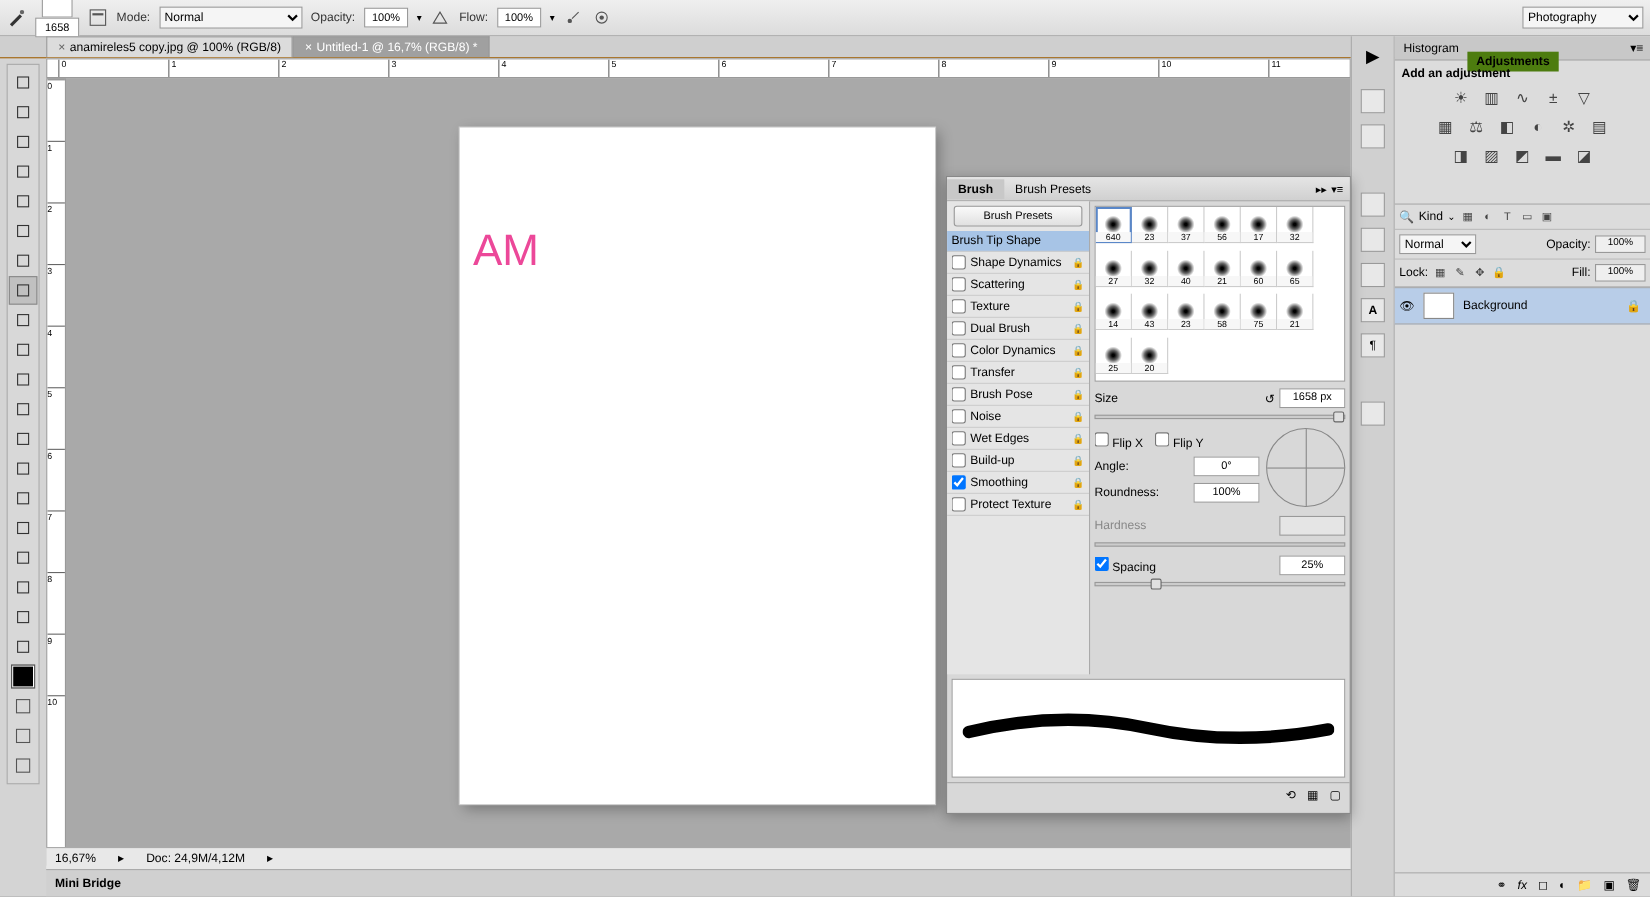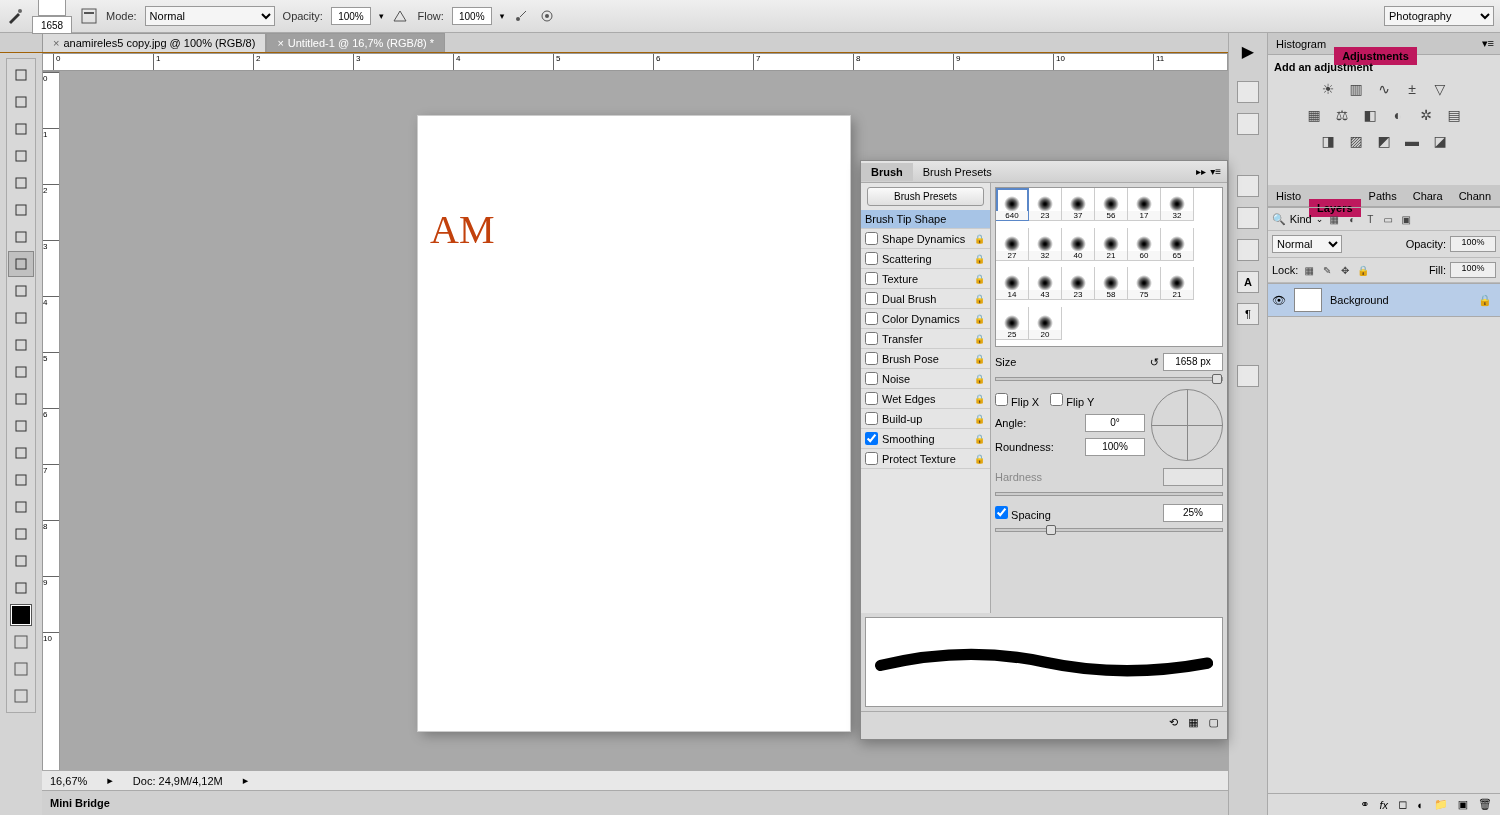--- a/index.html
+++ b/index.html
@@ -23,21 +23,21 @@
 .ruler-v .tick { position: absolute; left: 0; border-top: 1px solid #666; width: 18px; font-size: 8px; padding-top: 1px; }
 .toolbox { position: absolute; left: 6px; top: 58px; width: 30px; background: #d8d8d8; border: 1px solid #aaa; padding: 2px 0; }
 .toolbox .tool { width: 26px; height: 26px; margin: 1px auto; display: flex; align-items: center; justify-content: center; border: 1px solid transparent; }
 .toolbox .tool.sel { background: #c0c0c0; border: 1px solid #888; }
 .toolbox .swatch { width: 20px; height: 20px; background: #000; border: 1px solid #fff; outline: 1px solid #555; margin: 4px auto; }
 .canvas-area { position: absolute; left: 60px; top: 71px; right: 272px; bottom: 45px; background: #a9a9a9; overflow: hidden; }
 .page { position: absolute; left: 358px; top: 45px; width: 432px; height: 615px; background: #fff; box-shadow: 0 0 0 1px #ccc, 4px 4px 12px rgba(0,0,0,.3); }
 .logo { position: absolute; top: 80px; left: 52px; width: 330px; }
 .logo .main { font-family: Georgia, serif; font-size: 34px; font-weight: 300; letter-spacing: .5px; }
 .logo .sub { font-family: Georgia, serif; font-size: 20px; color: #444; text-align: right; margin-top: -2px; }
-.logo .initials { position: absolute; left: -40px; top: 10px; font-family: Liberation Serif, serif; font-size: 40px; color: #c2410c; }
+.logo .initials { position: absolute; left: -40px; top: 10px; font-family: Liberation Sans, sans-serif; font-size: 40px; color: #ec4899; }
 .status-bar { position: absolute; left: 42px; right: 272px; bottom: 25px; height: 20px; background: #e8e8e8; border-top: 1px solid #aaa; display: flex; align-items: center; font-size: 10px; padding: 0 8px; gap: 20px; }
 .mini-bridge { position: absolute; left: 42px; right: 272px; bottom: 0; height: 25px; background: #d0d0d0; border-top: 1px solid #aaa; display: flex; align-items: center; padding: 0 8px; font-size: 11px; font-weight: bold; }
 
 .brush-panel { position: absolute; right: 272px; top: 160px; width: 368px; height: 580px; background: #d8d8d8; border: 1px solid #888; box-shadow: 0 4px 12px rgba(0,0,0,.3); z-index: 50; }
 .brush-panel .hdr { height: 22px; background: linear-gradient(#e5e5e5,#d0d0d0); border-bottom: 1px solid #aaa; display: flex; align-items: center; }
 .brush-panel .hdr .ptab { padding: 3px 10px; font-size: 11px; }
 .brush-panel .hdr .ptab.act { background: #c8c8c8; font-weight: bold; }
 .brush-panel .body { display: flex; height: 430px; }
 .bp-left { width: 130px; background: #e5e5e5; border-right: 1px solid #aaa; }
 .bp-btn { display: block; width: 90%; margin: 4px auto; padding: 3px 0; text-align: center; border: 1px solid #999; background: linear-gradient(#fafafa,#e0e0e0); border-radius: 3px; font-size: 10px; }
@@ -61,21 +61,21 @@
 .round-ctrl::after { top: 0; bottom: 0; left: 50%; width: 1px; }
 .stroke-preview { margin: 4px; height: 90px; background: #fff; border: 1px solid #999; display: flex; align-items: center; justify-content: center; overflow: hidden; }
 .stroke-preview svg { width: 95%; height: 60px; }
 
 .right-col { position: absolute; right: 0; top: 33px; width: 272px; bottom: 0; display: flex; }
 .vstrip { width: 40px; background: #d0d0d0; border-left: 1px solid #aaa; border-right: 1px solid #aaa; display: flex; flex-direction: column; align-items: center; padding-top: 34px; gap: 10px; }
 .vstrip .vico { width: 22px; height: 22px; border: 1px solid #999; background: #e8e8e8; }
 .right-panels { flex: 1; background: #dcdcdc; display: flex; flex-direction: column; }
 .panel-tabs { height: 22px; background: #c8c8c8; display: flex; align-items: center; border-bottom: 1px solid #aaa; font-size: 10px; }
 .panel-tabs .pt { padding: 3px 8px; }
-.panel-tabs .pt.act { background: #be185d; font-weight: bold; margin-top: 24px; }
+.panel-tabs .pt.act { background: #4d7c0f; font-weight: bold; margin-top: 24px; }
 .adj-body { padding: 6px; flex: 0 0 130px; }
 .adj-title { font-size: 11px; font-weight: bold; margin-bottom: 6px; }
 .adj-row { display: flex; gap: 8px; margin: 6px 0; justify-content: center; }
 .adj-ico { width: 20px; height: 20px; display: flex; align-items: center; justify-content: center; color: #444; font-size: 14px; }
 .layers-body { border-top: 1px solid #aaa; flex: 1; display: flex; flex-direction: column; }
 .layers-controls { padding: 4px; display: flex; align-items: center; gap: 4px; font-size: 10px; border-bottom: 1px solid #bbb; }
 .layers-controls select { width: 70px; height: 18px; }
 .mini-input { width: 46px; height: 16px; border: 1px solid #999; background: #efefef; text-align: center; font-size: 9px; }
 .layer-row { display: flex; align-items: center; padding: 4px; background: #b8cde8; border-top: 1px solid #aaa; border-bottom: 1px solid #aaa; }
 .layer-row .eye { width: 16px; margin-right: 6px; }
@@ -556,27 +556,20 @@
         <span class="adj-ico">▤</span>
       </div>
       <div class="adj-row">
         <span class="adj-ico">◨</span>
         <span class="adj-ico">▨</span>
         <span class="adj-ico">◩</span>
         <span class="adj-ico">▬</span>
         <span class="adj-ico">◪</span>
       </div>
     </div>
-    <div class="panel-tabs" id="layers-tabs">
-        <div class="pt">Histo</div>
-        <div class="pt act">Layers</div>
-        <div class="pt">Paths</div>
-        <div class="pt">Chara</div>
-        <div class="pt">Chann</div>
-      </div>
     <div class="layers-body">
       <div class="layers-controls">
         <span>🔍</span>
         <span>Kind</span>
         <span style="font-size:9px">⌄</span>
         <span class="adj-ico" style="width:14px;height:14px;font-size:10px">▦</span>
         <span class="adj-ico" style="width:14px;height:14px;font-size:10px">◐</span>
         <span class="adj-ico" style="width:14px;height:14px;font-size:10px">T</span>
         <span class="adj-ico" style="width:14px;height:14px;font-size:10px">▭</span>
         <span class="adj-ico" style="width:14px;height:14px;font-size:10px">▣</span>

